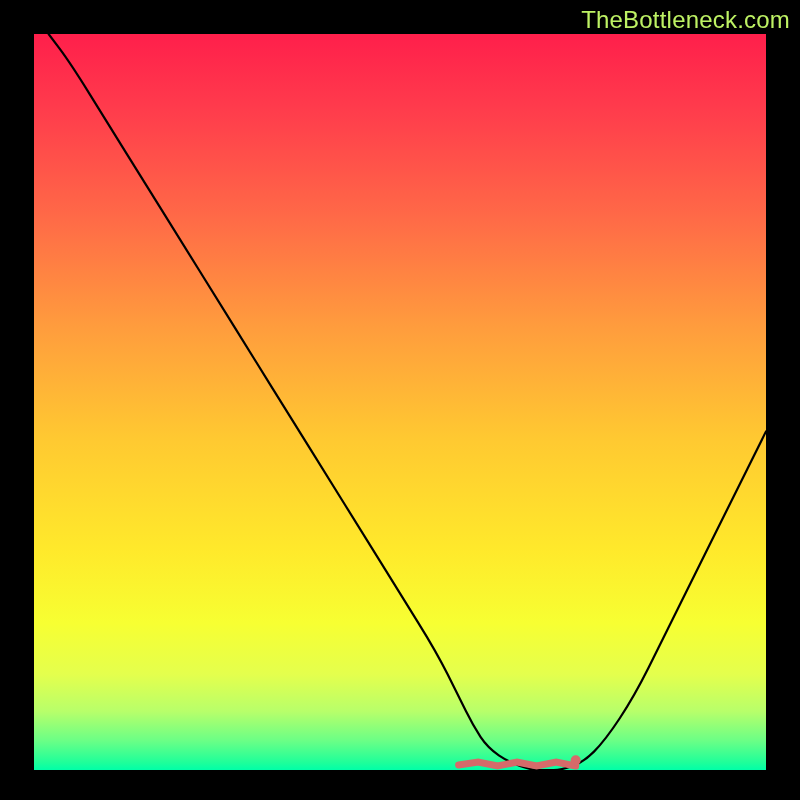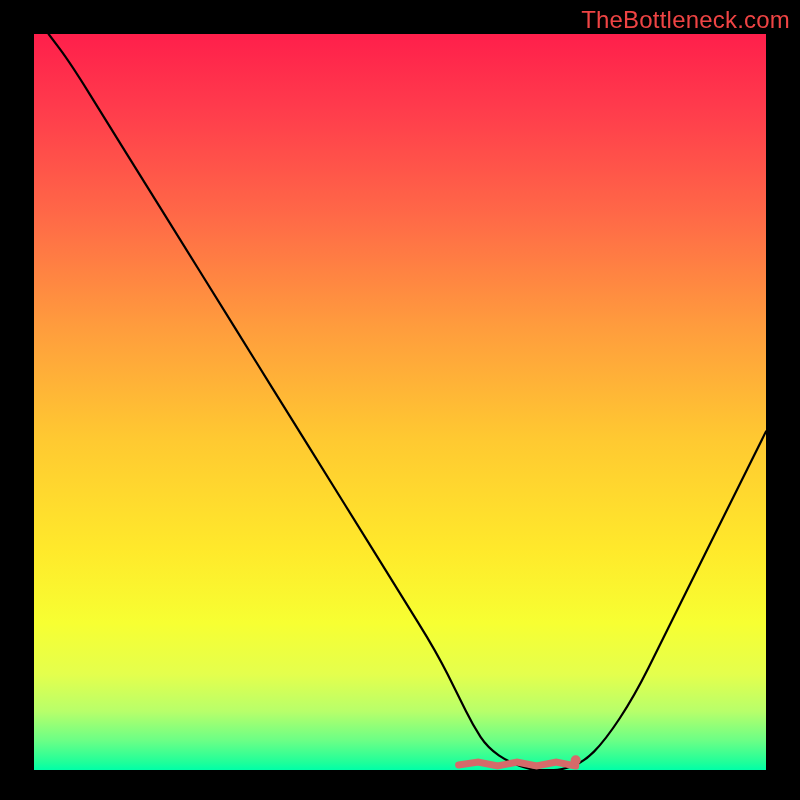--- a/index.html
+++ b/index.html
@@ -46,21 +46,21 @@
       #b8ff6a 92%,
       #6bff86 96%,
       #1eff9a 99%,
       #00ffa8 100%
     );
   }
   .watermark {
     position: absolute;
     top: 6px;
     right: 10px;
-    color: #ef4444;
+    color: #bef264;
     font-size: 24px;
     font-weight: 500;
     letter-spacing: 0.2px;
     user-select: none;
   }
   svg.curve {
     position: absolute;
     left: 0;
     top: 0;
     width: 732px;

